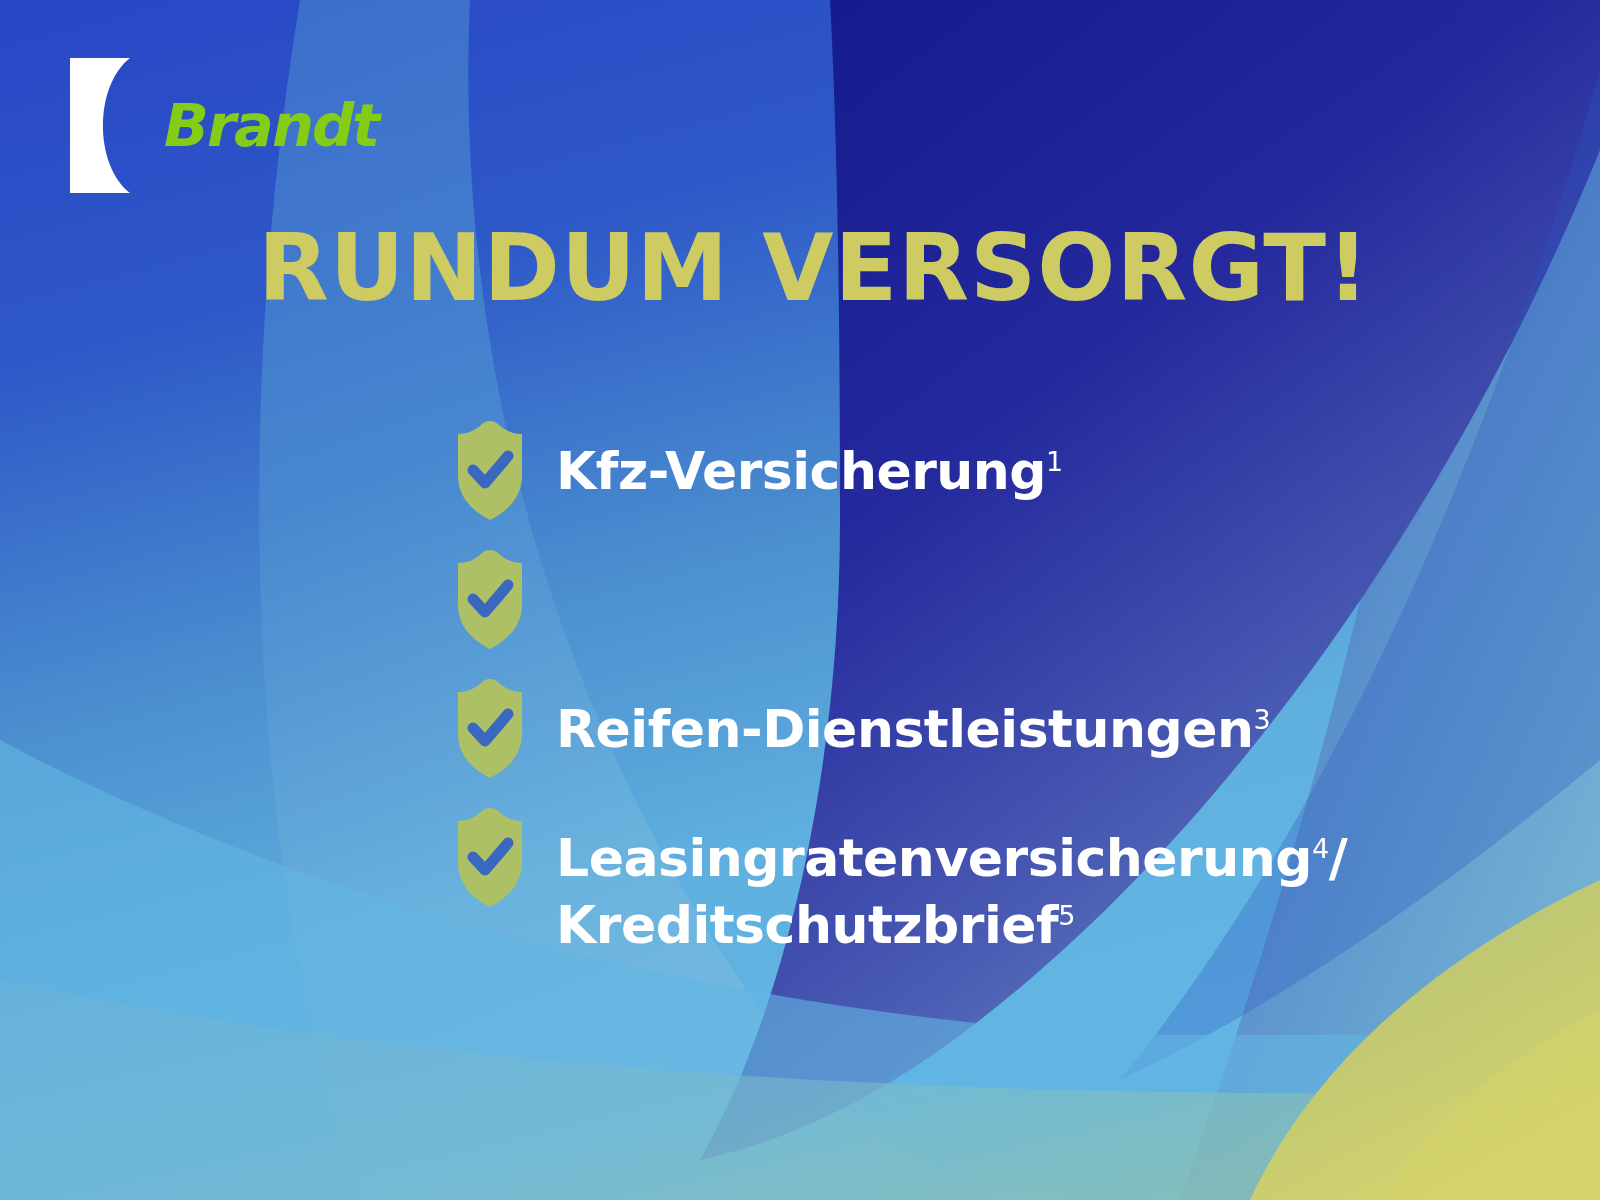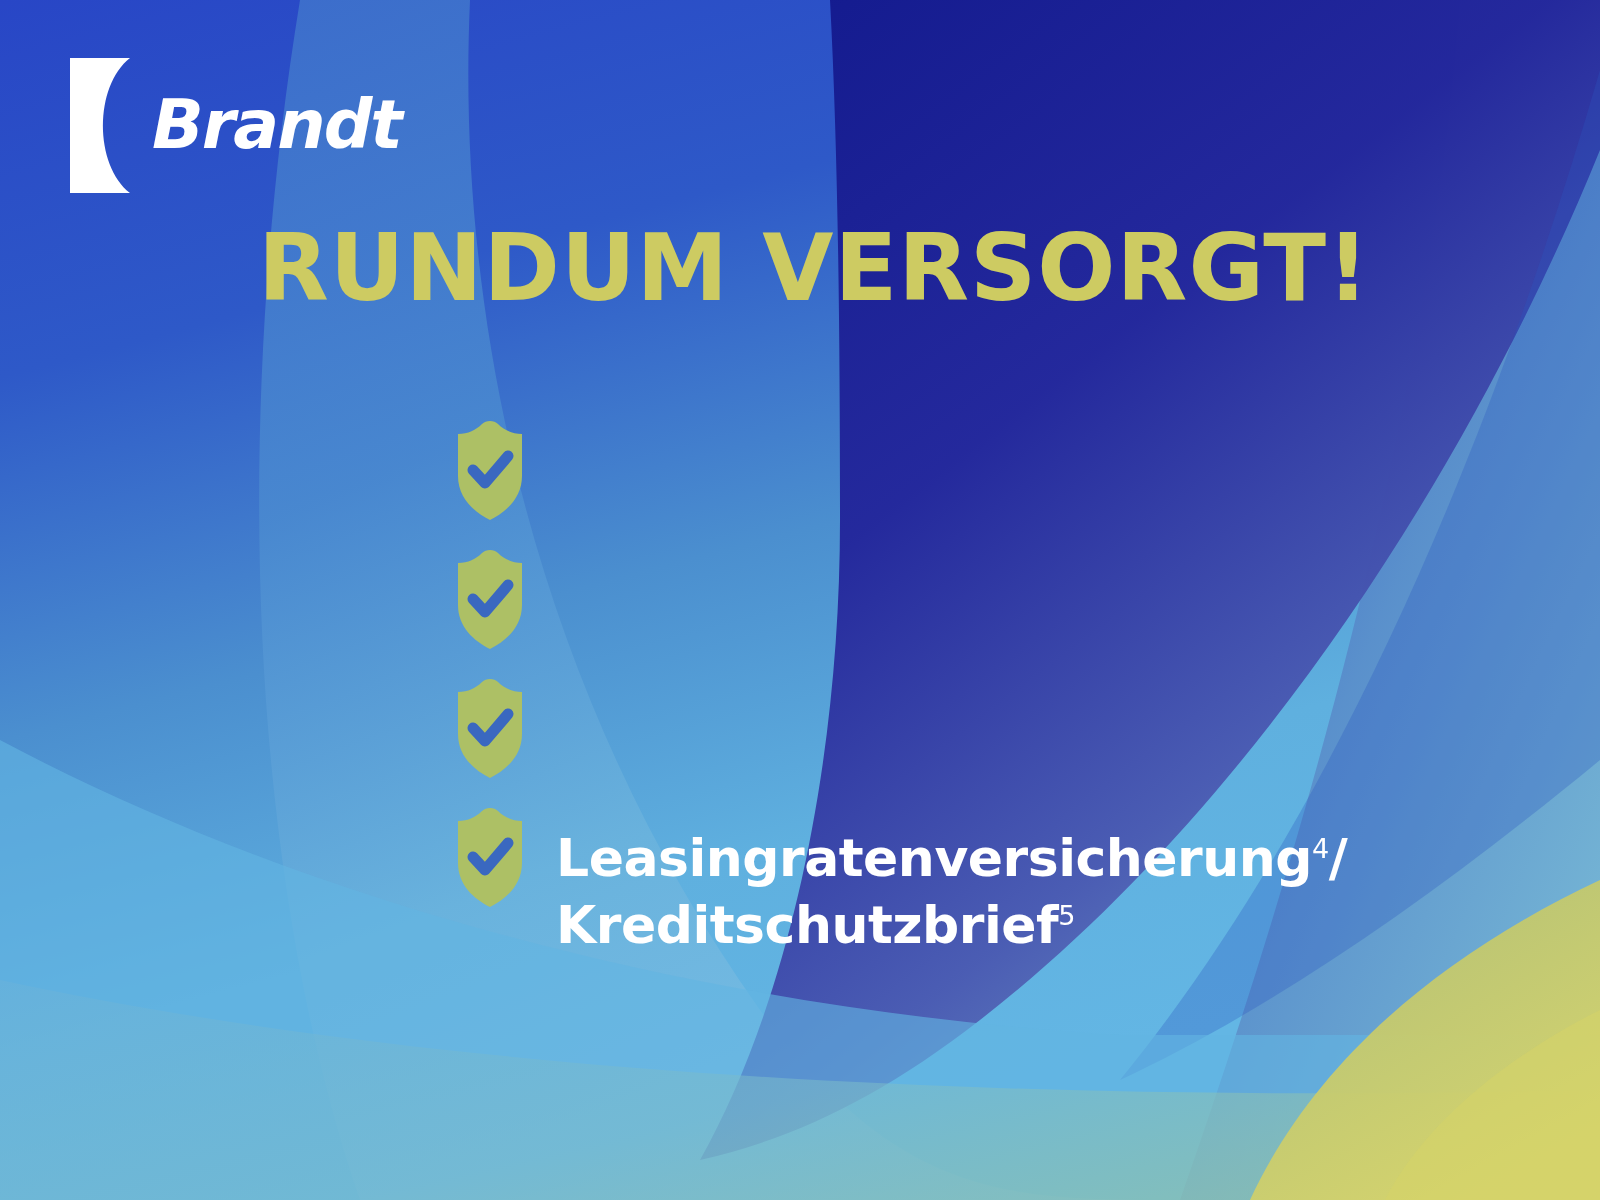--- a/index.html
+++ b/index.html
@@ -19,27 +19,27 @@
 
   
   .logo {
     position:absolute;
     left:70px; top:55px;
     display:flex; align-items:center;
     height:140px;
   }
   .logo-mark { width:78px; height:135px; display:block; }
   .logo-word {
-    color:#ffffff;
-    font-size:68px;
+    color:#84cc16;
+    font-size:59px;
     font-weight:bold;
     font-style:italic;
     letter-spacing:-2px;
     line-height:1;
-    margin-left:4px;
+    margin-left:16px;
     font-family:"DejaVu Sans","Liberation Sans",sans-serif;
   }
 
   
   .headline {
     position:absolute;
     left:258px; top:206px;
     color:#cdcb62;
     font-size:92px;
     font-weight:bold;
@@ -161,36 +161,42 @@
   <h1 class="headline">RUNDUM VERSORGT!</h1>
 
   <div class="features">
 
     <div class="feature">
       <svg class="shield" viewBox="0 0 76 104" aria-hidden="true">
         <path d="M6,16 C16,16 24,12 30,6 C34,2 42,2 46,6 C52,12 60,16 70,16
                  L70,58 C70,80 54,94 38,102 C22,94 6,80 6,58 Z" fill="#adc065"></path>
         <path d="M21,52 L33,65 L56,38" fill="none" stroke="#3a68c0" stroke-width="11" stroke-linecap="round" stroke-linejoin="round"></path>
       </svg>
-    </div>
-
-    <div class="feature">
-      <svg class="shield" viewBox="0 0 76 104" aria-hidden="true">
-        <path d="M6,16 C16,16 24,12 30,6 C34,2 42,2 46,6 C52,12 60,16 70,16
-                 L70,58 C70,80 54,94 38,102 C22,94 6,80 6,58 Z" fill="#adc065"></path>
-        <path d="M21,52 L33,65 L56,38" fill="none" stroke="#3a68c0" stroke-width="11" stroke-linecap="round" stroke-linejoin="round"></path>
-      </svg>
-    </div>
-
-    <div class="feature">
-      <svg class="shield" viewBox="0 0 76 104" aria-hidden="true">
-        <path d="M6,16 C16,16 24,12 30,6 C34,2 42,2 46,6 C52,12 60,16 70,16
-                 L70,58 C70,80 54,94 38,102 C22,94 6,80 6,58 Z" fill="#adc065"></path>
-        <path d="M21,52 L33,65 L56,38" fill="none" stroke="#3a68c0" stroke-width="11" stroke-linecap="round" stroke-linejoin="round"></path>
-      </svg>
+      <div class="feature-text">
+        <span>Kfz-Versicherung</span><sup>1</sup>
+      </div>
+    </div>
+
+    <div class="feature">
+      <svg class="shield" viewBox="0 0 76 104" aria-hidden="true">
+        <path d="M6,16 C16,16 24,12 30,6 C34,2 42,2 46,6 C52,12 60,16 70,16
+                 L70,58 C70,80 54,94 38,102 C22,94 6,80 6,58 Z" fill="#adc065"></path>
+        <path d="M21,52 L33,65 L56,38" fill="none" stroke="#3a68c0" stroke-width="11" stroke-linecap="round" stroke-linejoin="round"></path>
+      </svg>
+    </div>
+
+    <div class="feature">
+      <svg class="shield" viewBox="0 0 76 104" aria-hidden="true">
+        <path d="M6,16 C16,16 24,12 30,6 C34,2 42,2 46,6 C52,12 60,16 70,16
+                 L70,58 C70,80 54,94 38,102 C22,94 6,80 6,58 Z" fill="#adc065"></path>
+        <path d="M21,52 L33,65 L56,38" fill="none" stroke="#3a68c0" stroke-width="11" stroke-linecap="round" stroke-linejoin="round"></path>
+      </svg>
+      <div class="feature-text">
+        <span>Reifen-Dienstleistungen</span><sup>3</sup>
+      </div>
     </div>
 
     <div class="feature">
       <svg class="shield" viewBox="0 0 76 104" aria-hidden="true">
         <path d="M6,16 C16,16 24,12 30,6 C34,2 42,2 46,6 C52,12 60,16 70,16
                  L70,58 C70,80 54,94 38,102 C22,94 6,80 6,58 Z" fill="#adc065"></path>
         <path d="M21,52 L33,65 L56,38" fill="none" stroke="#3a68c0" stroke-width="11" stroke-linecap="round" stroke-linejoin="round"></path>
       </svg>
       <div class="feature-text">
         <span>Leasingratenversicherung</span><sup>4</sup><span class="sep">/</span><br>

